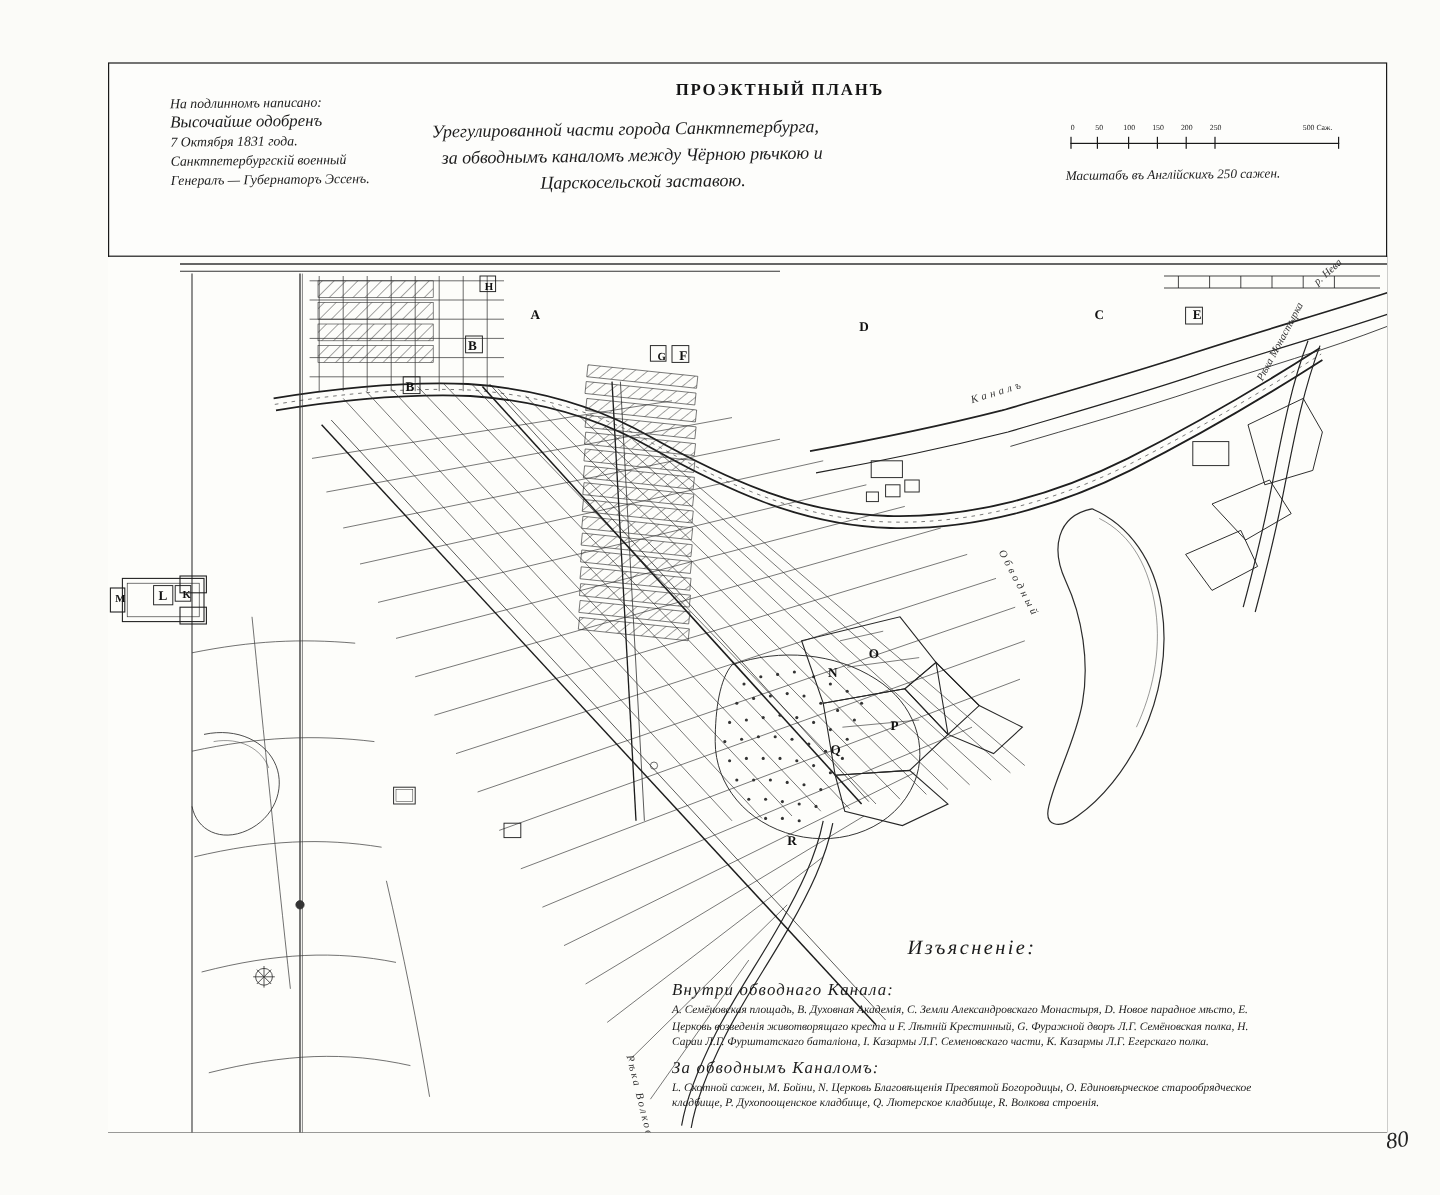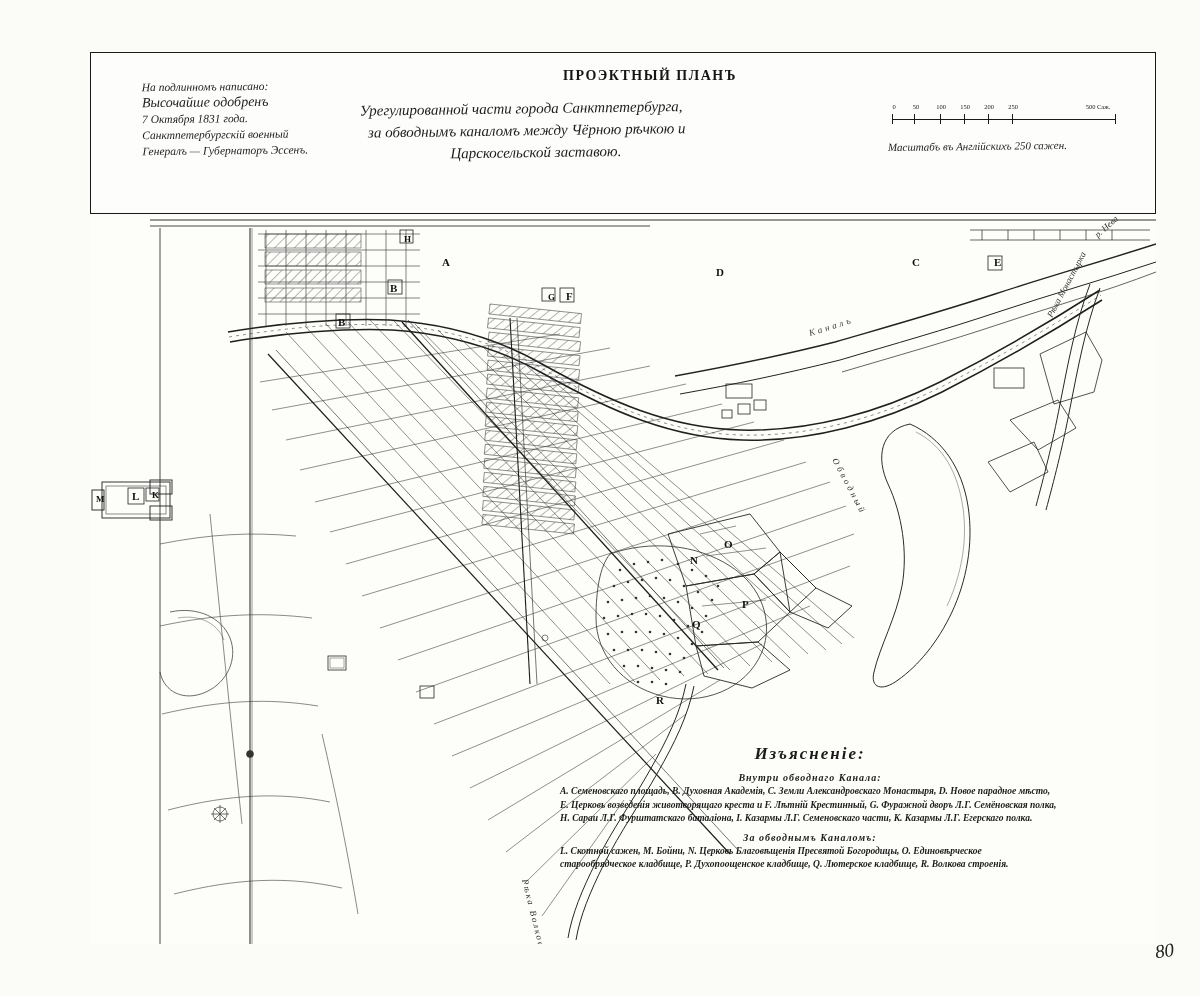--- a/index.html
+++ b/index.html
@@ -133,42 +133,40 @@
     top: 214px;
     width: 1066px;
     height: 730px;
     overflow: hidden;
   }
   .map svg { display: block; }
   
   .legend {
     position: absolute;
     left: 560px;
-    top: 744px;
+    top: 780px;
     width: 500px;
     font-family: "Liberation Serif", serif;
     font-style: italic;
     color: #1b1b1b;
-    font-weight: bold;
   }
   .legend-title {
     text-align: center;
     font-size: 17px;
     letter-spacing: 2px;
     margin-bottom: 4px;
   }
   .legend-note {
     font-size: 9.5px;
     line-height: 13px;
   }
   .legend-sub {
-    text-align: center;
-    font-size: 10px;
+    font-size: 14px;
     letter-spacing: 1px;
-    margin: 8px 0 2px 0;
+    margin: 18px 0 2px 0;
   }
   .legend-sub.second { margin-top: 6px; }
   .legend-rows {
     font-size: 9.5px;
     line-height: 13.5px;
   }
   .corner-num {
     position: absolute;
     right: 26px;
     bottom: 34px;
@@ -536,21 +534,21 @@
         <rect x="898" y="42" width="14" height="14"></rect>
       </g>
 
     </svg>
   </div>
 
   <div class="legend">
     <div class="legend-title">Изъясненіе:</div>
     <div class="legend-sub">Внутри обводнаго Канала:</div>
     <div class="legend-rows">
-      <span>А. Семеновскаго площадь,</span>
+      <span>А. Семёновская площадь,</span>
       <span>В. Духовная Академія,</span>
       <span>С. Земли Александровскаго Монастыря,</span>
       <span>D. Новое парадное мѣсто,</span>
       <span>Е. Церковь возведенія животворящаго креста</span>
       <span>и F. Лѣтній Крестинный,</span>
       <span>G. Фуражной дворъ Л.Г. Семёновская полка,</span>
       <span>Н. Сараи Л.Г. Фурштатскаго баталіона,</span>
       <span>I. Казармы Л.Г. Семеновскаго части,</span>
       <span>К. Казармы Л.Г. Егерскаго полка.</span>
     </div>

